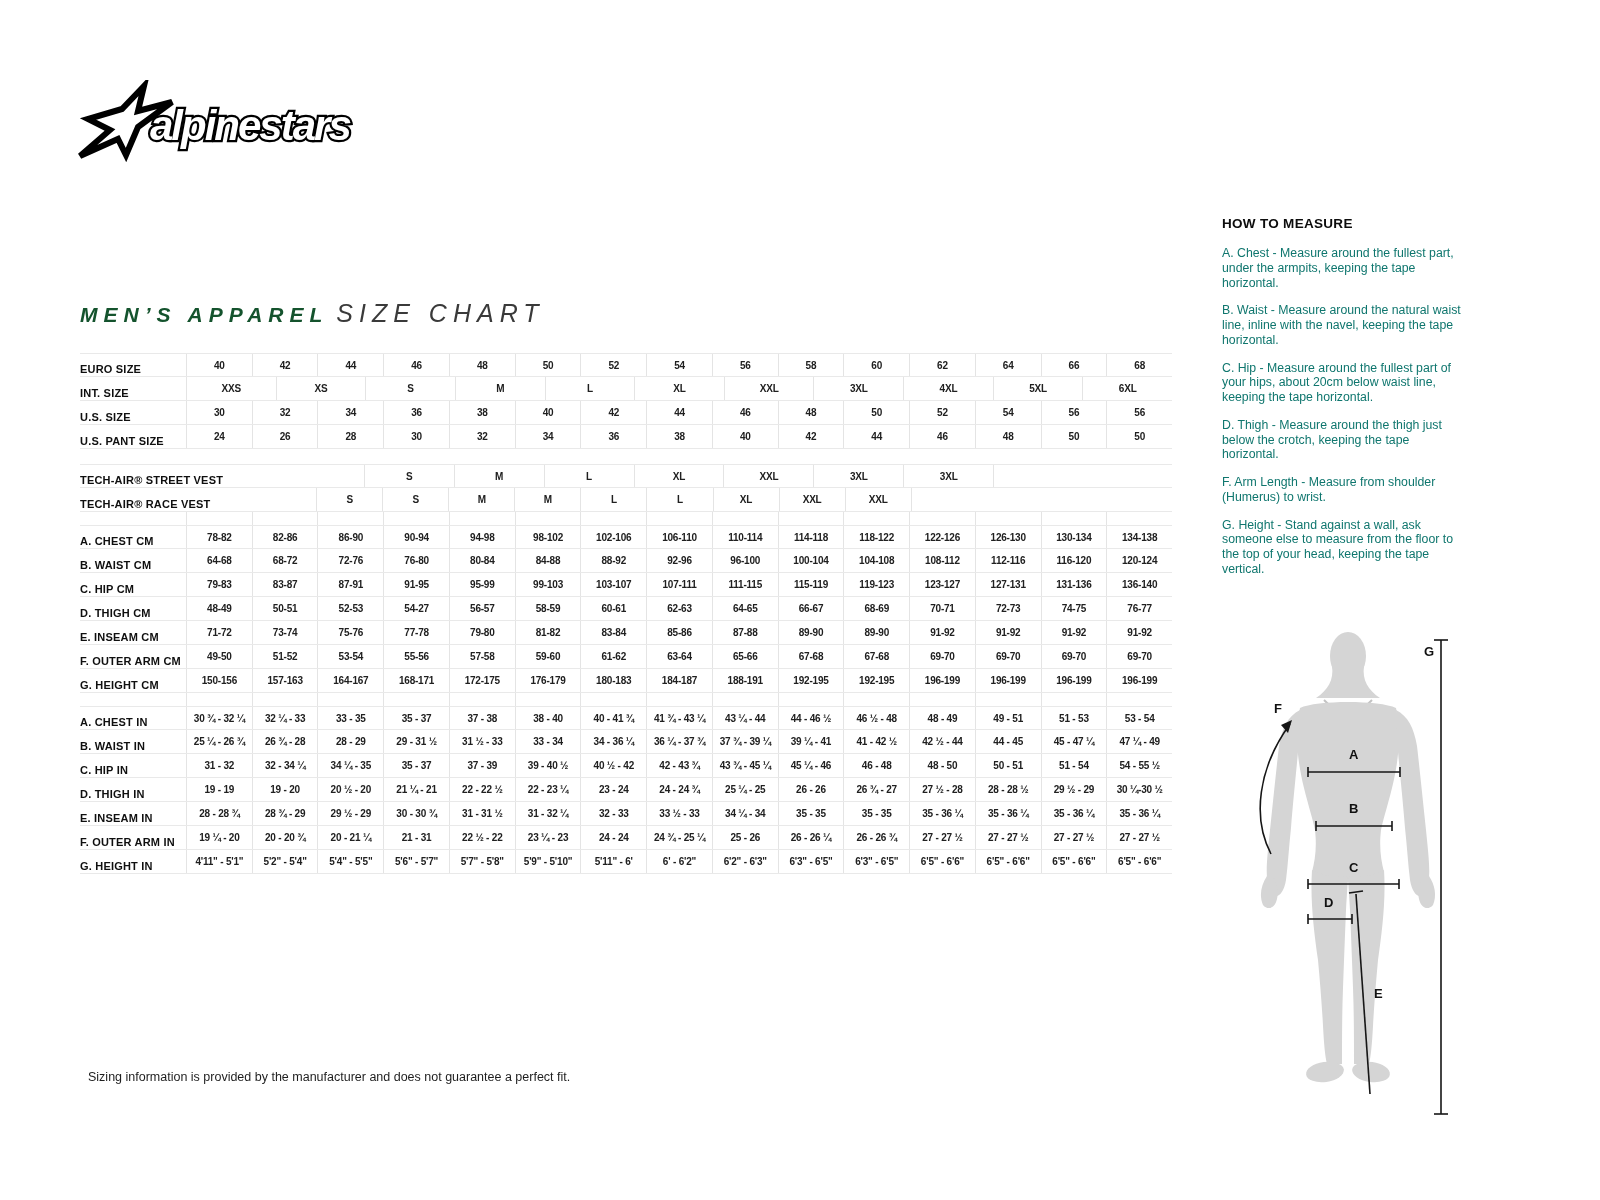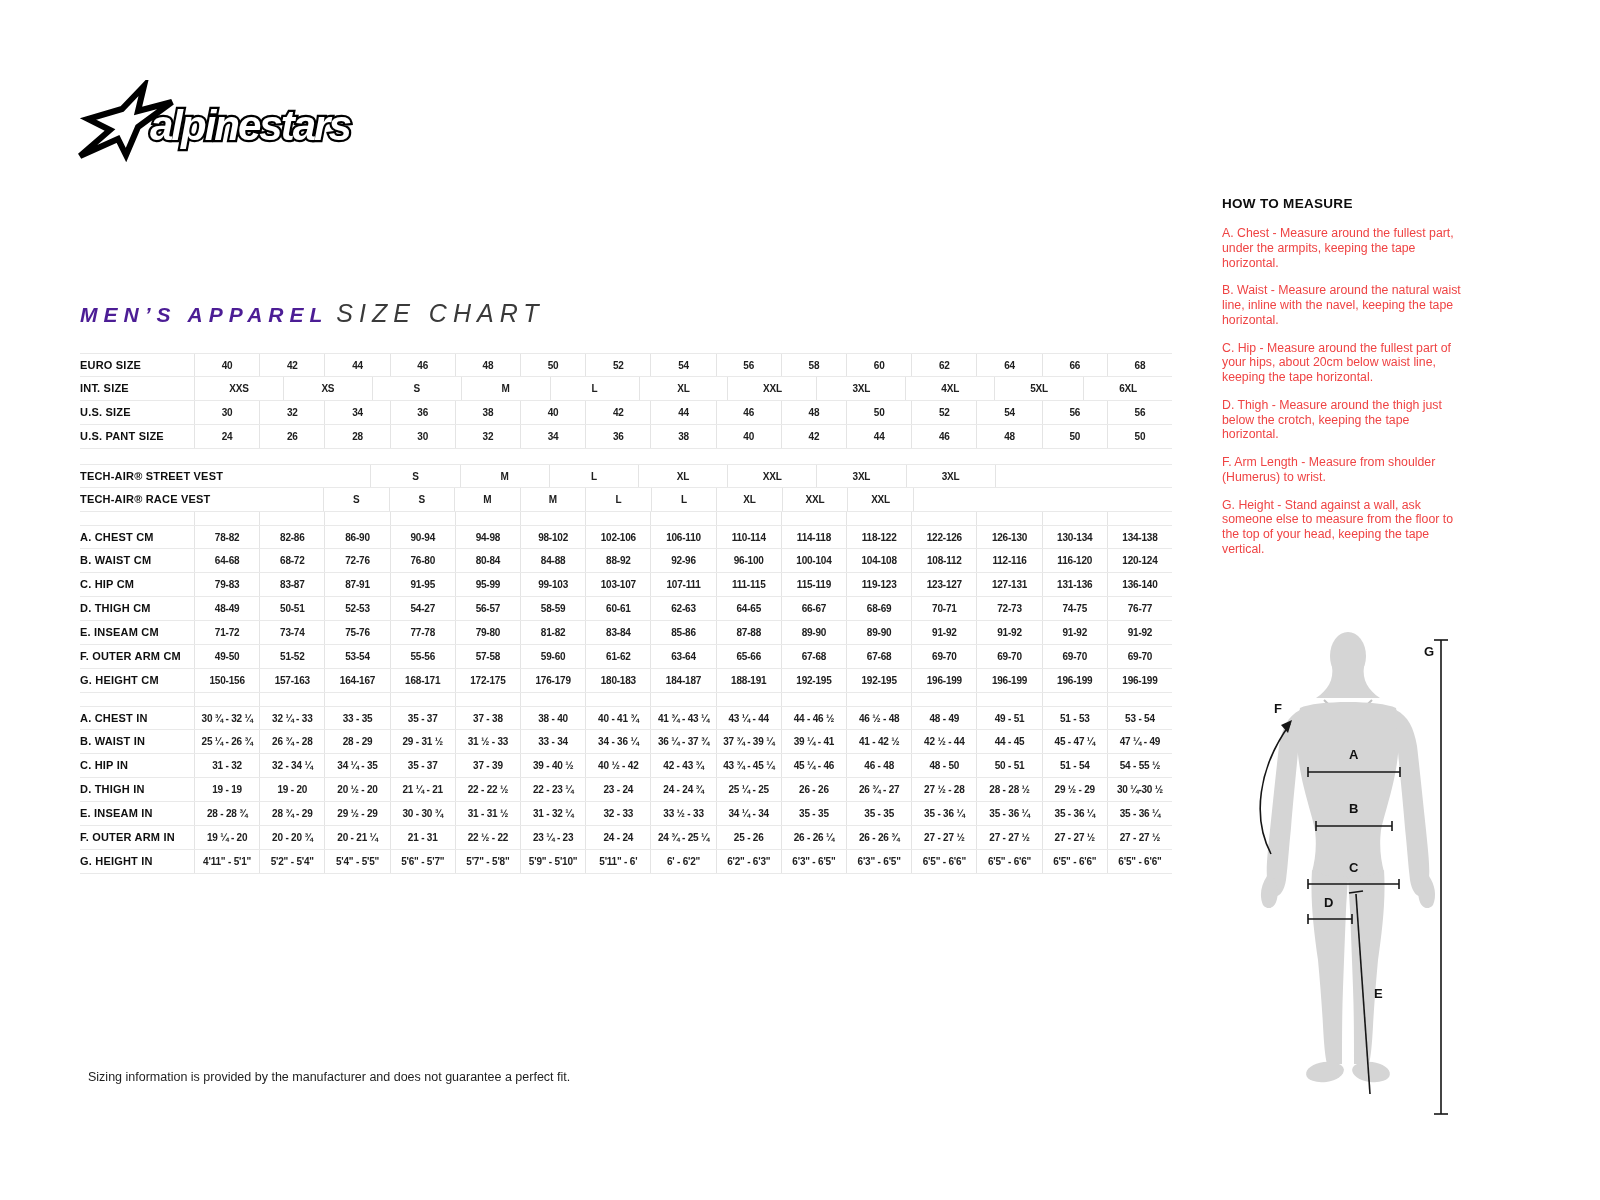--- a/index.html
+++ b/index.html
@@ -8,45 +8,45 @@
     width:1600px; height:1200px; position:relative; overflow:hidden;
     font-family:"Liberation Sans", sans-serif; color:#111;
   }
   .abs { position:absolute; }
 
   
   #logo { left:76px; top:80px; width:290px; height:84px; }
 
   
   #title { left:80px; top:299px; white-space:nowrap; font-style:italic; }
-  #title .main { font-size:21px; font-weight:bold; letter-spacing:6px; color:#4c1d95; }
+  #title .main { font-size:21px; font-weight:bold; letter-spacing:6px; color:#14532d; }
   #title .sub  { font-size:25px; font-weight:400; letter-spacing:6px; color:#3a3a3a; margin-left:8px; }
 
   
   #size-table { left:80px; top:353px; width:1092px; }
-  .trow { display:flex; align-items:center; min-height:24px; border-bottom:1px solid #e9e9e9;gap:8px; }
+  .trow { display:flex; align-items:flex-end; min-height:24px; border-bottom:1px solid #e9e9e9; }
   .trow.sect-top { border-top:1px solid #e9e9e9; }
   .trow.gap { border:none; min-height:15px; }
   .trow.gap-lined { border:none; min-height:13px; }
   .tlabel {
     flex:0 0 106px; width:106px; font-size:11px; font-weight:bold;
     color:#0f0f0f; line-height:1.15; padding-right:4px; letter-spacing:.2px;
   }
   .tlabel.nowrap { white-space:nowrap; overflow:visible; }
   .tcells { flex:1; display:flex; align-self:stretch; }
   .tcell {
     flex:1; display:flex; align-items:center; justify-content:center;
     font-size:10px; font-weight:bold; color:#202020; white-space:nowrap; letter-spacing:-.2px;
   }
   .tcell.bl { border-left:1px solid #e4e4e4; }
 
   
-  #measure { left:1222px; top:196px; width:240px; }
+  #measure { left:1222px; top:216px; width:240px; }
   #measure h3 { font-size:13.5px; font-weight:bold; letter-spacing:.3px; margin-bottom:15px; color:#0d0d0d; }
-  .measure-item { font-size:12.3px; line-height:1.2; color:#ef4444; margin-bottom:13px; }
+  .measure-item { font-size:12.3px; line-height:1.2; color:#0f766e; margin-bottom:13px; }
 
   
   #figure { left:1228px; top:616px; width:330px; height:505px; }
   .bodyfill { fill:#d5d5d5; stroke:none; }
   .mline { stroke:#161616; stroke-width:1.6; fill:none; }
   .mlabel { font-family:"Liberation Sans",sans-serif; font-size:13px; font-weight:bold; fill:#111; }
 
   
   #disclaimer { left:88px; top:1069px; font-size:12.5px; line-height:1.38; color:#1e1e1e; }
 </style>

